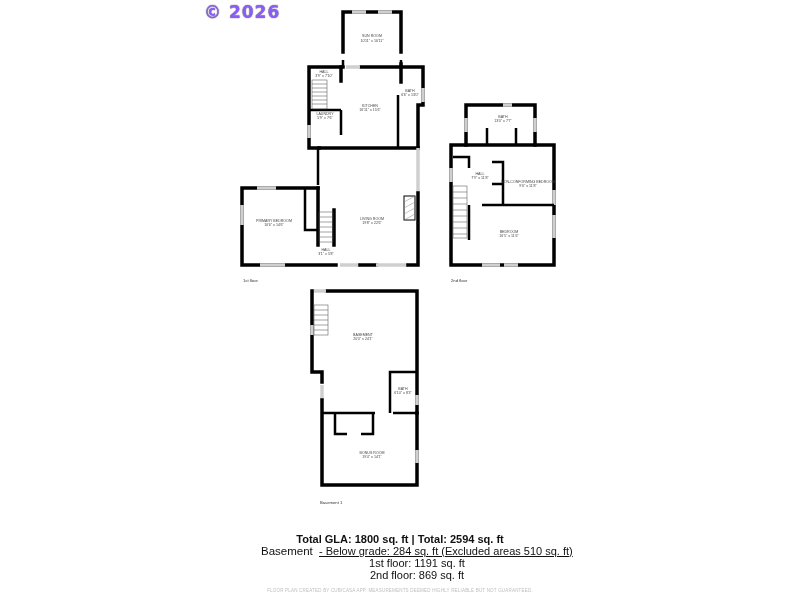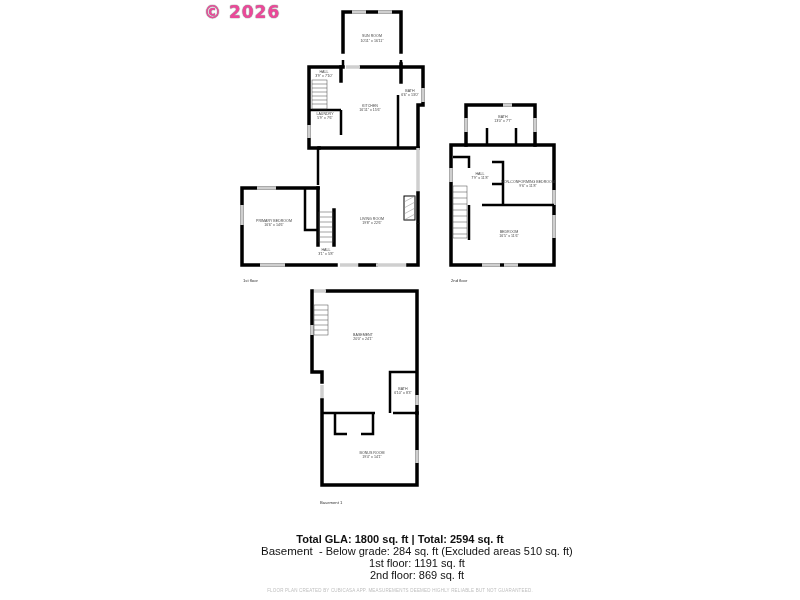--- a/index.html
+++ b/index.html
@@ -1,31 +1,31 @@
 <!DOCTYPE html>
 <html><head>
 <meta charset="utf-8">
 <style>
   html, body { margin: 0; padding: 0; background: #ffffff; }
   body { width: 800px; height: 600px; position: relative; overflow: hidden; font-family: "Liberation Sans", sans-serif; }
-  .watermark { position: absolute; left: 204px; top: 2px; font-size: 17px; font-weight: bold; color: #ec4899; letter-spacing: 1px;
+  .watermark { position: absolute; left: 204px; top: 2px; font-size: 17px; font-weight: bold; color: #8b5cf6; letter-spacing: 1px;
     text-shadow: 0 0 1px #999, 0 0 1px #999, 0 0 1px #aaa; font-family: "DejaVu Sans", sans-serif; }
   svg.plan { position: absolute; left: 0; top: 0; }
   .wall { fill: none; stroke: #000; stroke-width: 3.5; stroke-linecap: square; }
   .thin { fill: none; stroke: #000; stroke-width: 2.5; }
   .win { stroke: #cfcfcf; stroke-width: 3.5; }
   .stair { fill: none; stroke: #444; stroke-width: 0.5; }
   .lbl { font-family: "Liberation Sans", sans-serif; font-size: 3.6px; fill: #444; text-anchor: middle; }
   .floor-lbl { font-family: "Liberation Sans", sans-serif; font-size: 4.2px; fill: #333; }
   .summary { position: absolute; left: 0; width: 800px; text-align: center; color: #111; }
   .s-total { top: 533px; font-size: 11px; font-weight: bold; }
   .s-line { font-size: 11px; margin-left: 17px; }
   .s-base { top: 545px; }
   .s-base .base-h { position: absolute; left: 244px; font-size: 11.5px; }
-  .s-base .base-v { position: absolute; left: 302px; }
+  .s-base .base-v { position: absolute; left: 302px; text-decoration: underline; }
   .s-1 { top: 557px; }
   .s-2 { top: 569px; }
   .disclaimer { position: absolute; top: 588px; left: 0; width: 800px; text-align: center; font-size: 4.5px; color: #bdbdbd; letter-spacing: 0.2px; }
 </style>
 </head>
 <body>
 
 <div class="watermark">© 2026</div>
 
 <svg class="plan" width="800" height="600" viewBox="0 0 800 600">

